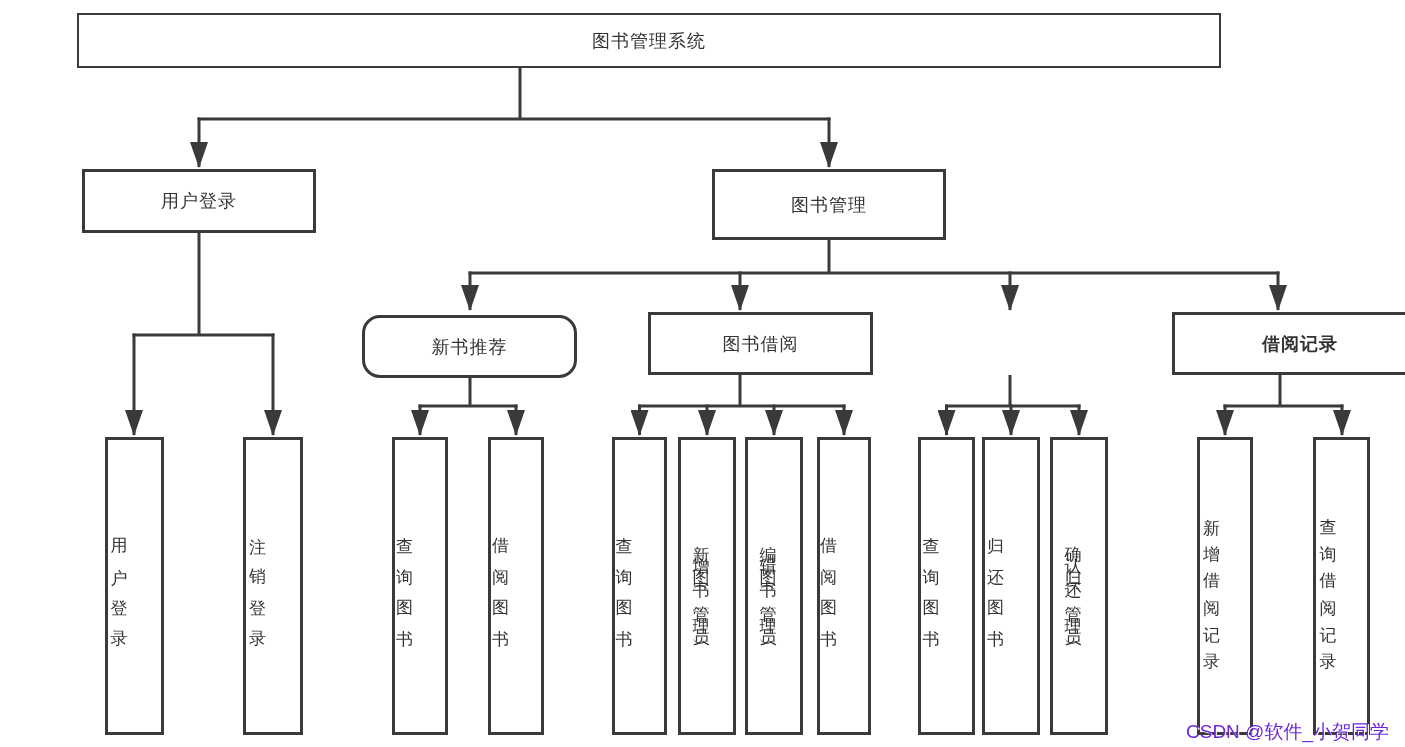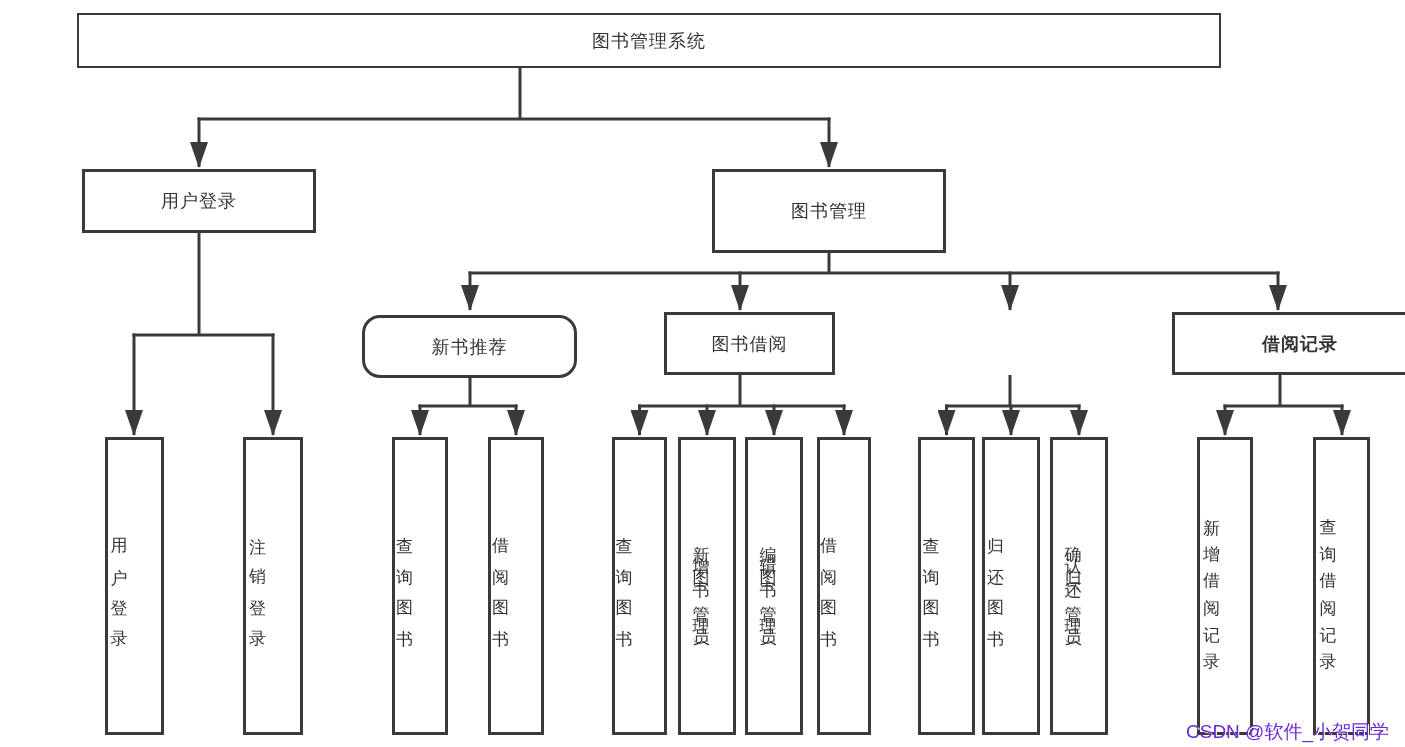--- a/index.html
+++ b/index.html
@@ -103,28 +103,28 @@
     </g>
   </svg>
 
   <div class="node root" style="left:29px; top:13px; width:1144px; height:55px;margin-left:48px;">
     <span class="hlabel">图书管理系统</span>
   </div>
 
   <div class="node" style="left:82px; top:169px; width:234px; height:64px;">
     <span class="hlabel">用户登录</span>
   </div>
-  <div class="node" style="left:712px; top:169px; width:234px; height:84px;">
+  <div class="node" style="left:712px; top:169px; width:234px; height:71px;">
     <span class="hlabel">图书管理</span>
   </div>
 
   <div class="node" style="left:362px; top:315px; width:215px; height:63px;border-radius:18px;">
     <span class="hlabel">新书推荐</span>
   </div>
-  <div class="node" style="left:664px; top:312px; width:171px; height:63px;text-align:center;">
+  <div class="node" style="left:648px; top:312px; width:225px; height:63px;text-align:center;">
     <span class="hlabel">图书借阅</span>
   </div>
   <div class="node" style="left:1172px; top:312px; width:256px; height:63px;font-weight:bold;">
     <span class="hlabel">借阅记录</span>
   </div>
 
   <div class="node vbox" style="left:105px; top:437px; width:59px; height:298px;">
     <span class="vtext" style="letter-spacing: 31px; margin-block-end: -31px;">用户登录</span>
   </div>
   <div class="node vbox" style="left:243px; top:437px; width:60px; height:298px;">

